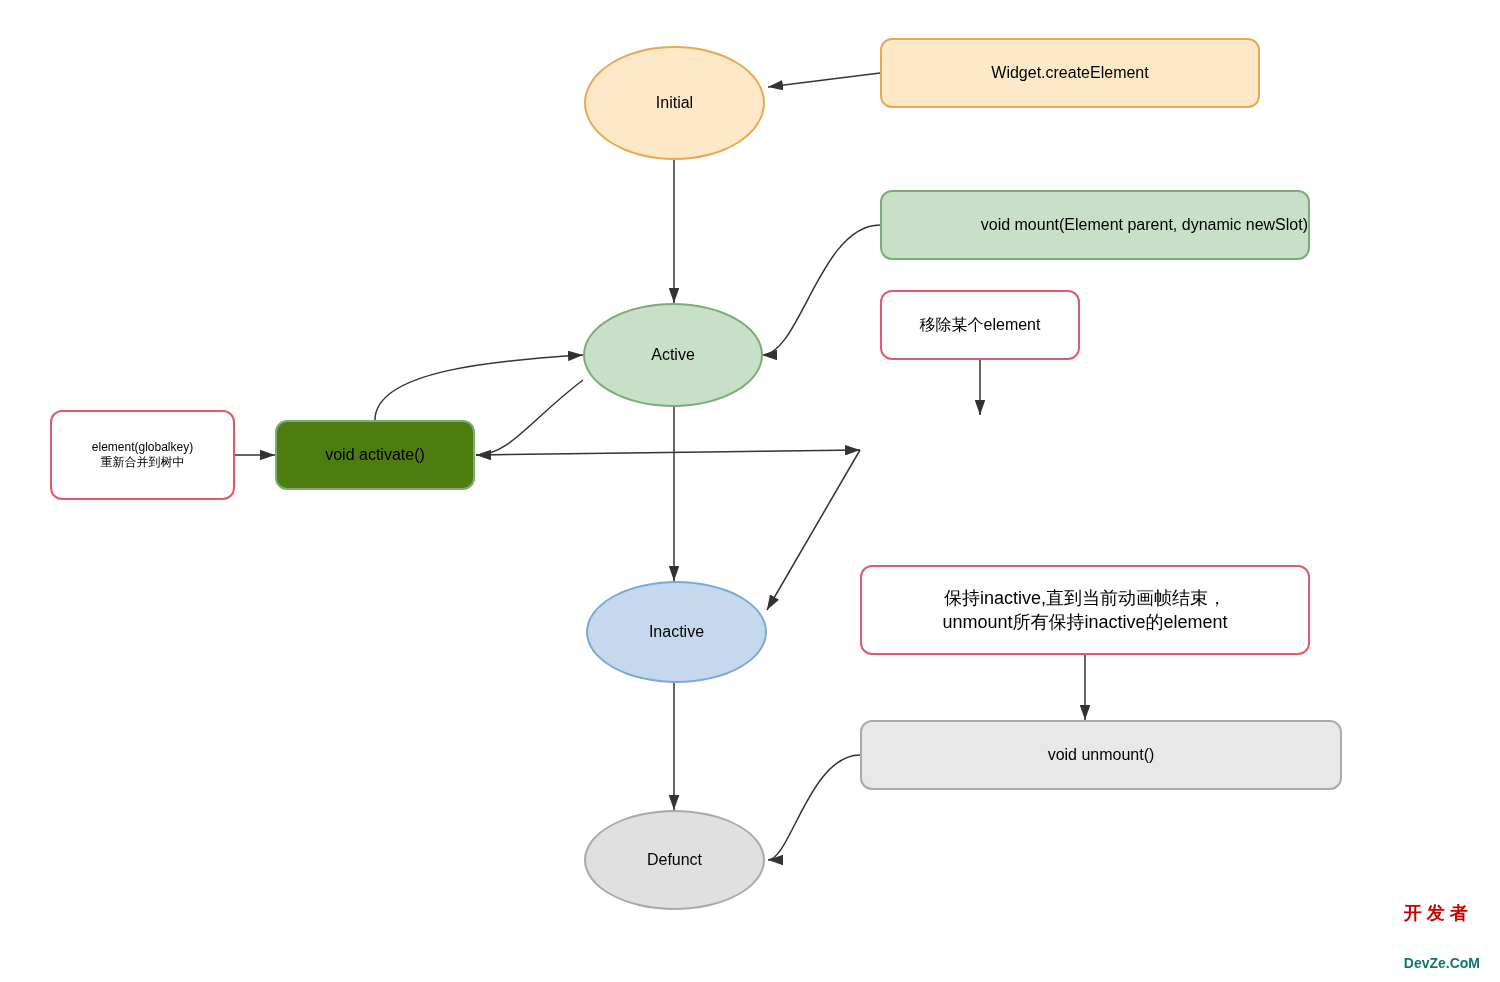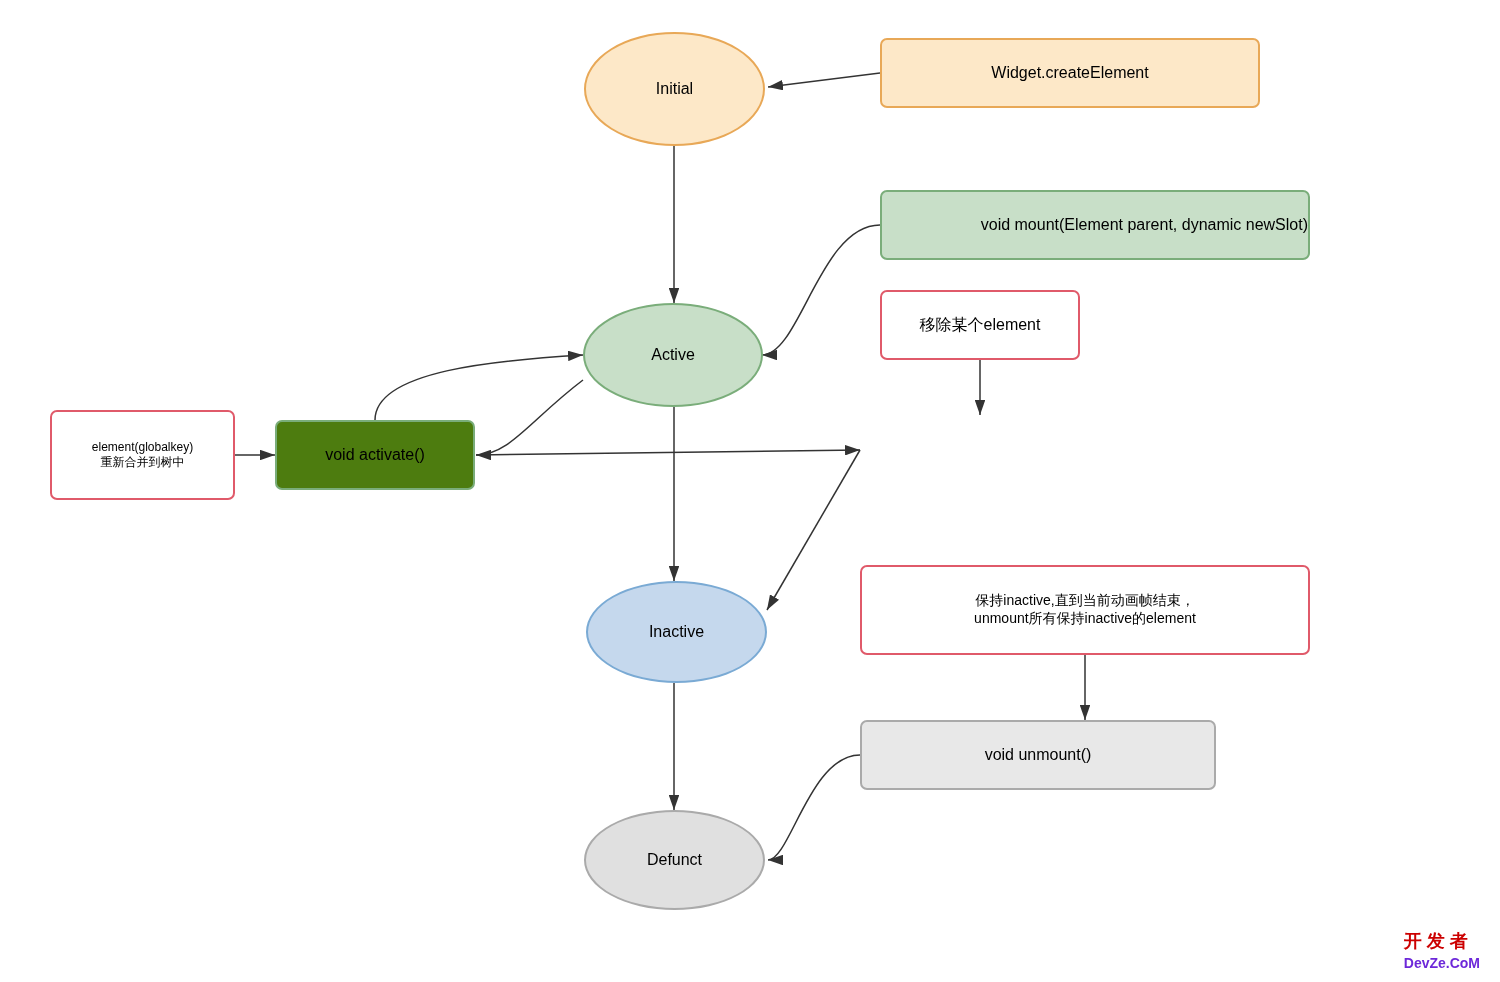--- a/index.html
+++ b/index.html
@@ -22,25 +22,25 @@
       display: flex;
       align-items: center;
       justify-content: center;
       text-align: center;
       font-size: 16px;
     }
     .ellipse {
       border-radius: 50%;
     }
     .rounded-rect {
-      border-radius: 7px;
+      border-radius: 12px;
     }
     
     .node-initial {
-      left: 584px; top: 32px;
+      left: 584px; top: 46px;
       width: 181px; height: 114px;
       background: #fde8c8;
       border: 2px solid #e8a857;
       border-radius: 50%;
     }
     
     .node-active {
       left: 583px; top: 303px;
       width: 180px; height: 104px;
       background: #c8dfc8;
@@ -109,37 +109,38 @@
     
     .node-keep-inactive {
       left: 860px; top: 565px;
       width: 450px; height: 90px;
       background: #fff;
       border: 2px solid #e05a6a;
     }
     
     .node-void-unmount {
       left: 860px; top: 720px;
-      width: 356px; height: 70px;
+      width: 482px; height: 70px;
       background: #e8e8e8;
       border: 2px solid #aaa;
     }
     
     .watermark {
       position: absolute;
       bottom: 10px;
       right: 20px;
       font-size: 18px;
       font-weight: bold;
       color: #c00;
       line-height: 1.3;
     }
     .watermark-sub {
       font-size: 14px;
-      color: #6d28d9;
+      color: #0f766e;
+      margin-top: 28px;
     }
     svg.arrows {
       position: absolute;
       top: 0; left: 0;
       width: 1500px;
       height: 982px;
       pointer-events: none;
     }
   </style>
 </head>
@@ -214,21 +215,21 @@
     <span style="white-space:pre-line; font-size:12px;">element(globalkey)
 重新合并到树中</span>
   </div>
 
   <div class="node rounded-rect node-remove-element">
     <span>移除某个element</span>
   </div>
 
 
   <div class="node rounded-rect node-keep-inactive">
-    <span style="white-space:pre-line; font-size:14px;">保持inactive,直到当前动画帧结束，
+    <span style="white-space:pre-line; font-size:18px;">保持inactive,直到当前动画帧结束，
 unmount所有保持inactive的element</span>
   </div>
 
   <div class="node rounded-rect node-void-unmount">
     <span>void unmount()</span>
   </div>
 
   <div class="watermark">
     <div>开 发 者</div>
     <div class="watermark-sub">DevZe.CoM</div>

